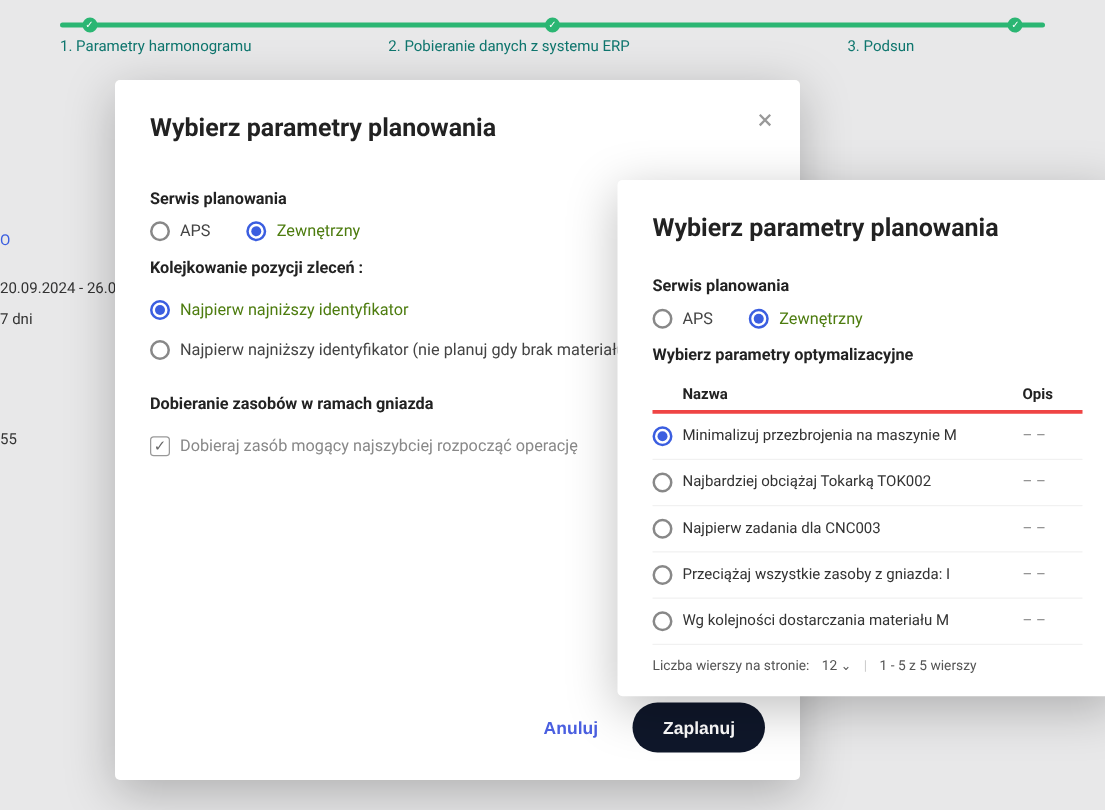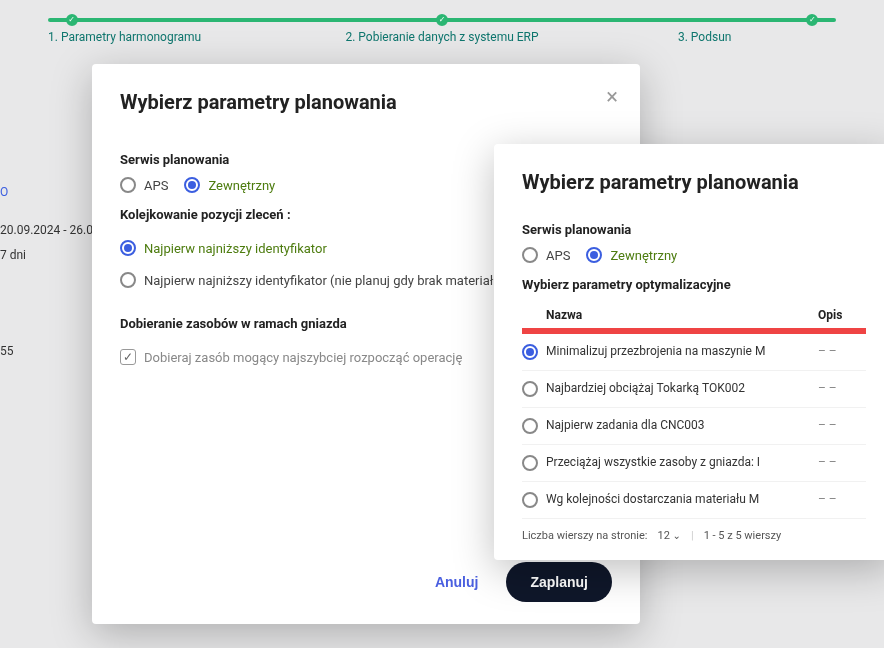--- a/index.html
+++ b/index.html
@@ -39,21 +39,21 @@
     .progress-dot::after{
       content:"✓"; color:#fff; font-size:8px; line-height:1;
     }
     .progress-labels {
       display:flex;
       font-size:12px;
       color:#0f766e;
       gap: 0;
     }
     .plabel { flex:1; }
-    .plabel.center{ text-align:center; }
+    .plabel.center{ text-align:left; }
     .plabel.right{ text-align:center; }
 
     .bg-side {
       position:absolute;
       left:0; top:180px;
       font-size:12px;
       color:#333;
       line-height:1.8;
     }
     .bg-side div { padding:2px 0; }
@@ -79,21 +79,21 @@
       color:#999;
       cursor:pointer;
       line-height:1;
     }
     .section-title {
       font-size:13px;
       font-weight:700;
       margin: 10px 0 10px 0;
     }
 
-    .radio-row { display:flex; align-items:center; gap:16px; margin-bottom:14px; }
+    .radio-row { display:flex; align-items:center; gap:29px; margin-bottom:14px; }
     .radio-item, .check-item {
       display:flex; align-items:center; gap:8px;
       font-size:13px; color:#444;
     }
     .radio-item.sel { color:#4d7c0f; }
 
     .radio {
       width:16px; height:16px; border:2px solid #888; border-radius:50%;
       display:inline-flex; align-items:center; justify-content:center;
       flex-shrink:0;
@@ -130,21 +130,21 @@
       font-size:14px; padding:12px 24px; border-radius:24px; cursor:pointer;
     }
 
     
     #modal2 {
       left:494px; top:144px; width:400px;
       padding-bottom:18px;
     }
     .table-head {
       display:flex; font-size:12px; font-weight:700; color:#222;
-      padding: 6px 0; border-bottom:6px solid #ef4444;
+      padding: 6px 0; border-bottom:3px solid #ef4444;
     }
     .table-head .c1 { flex: 0 0 24px; }
     .table-head .c2 { flex:1; }
     .table-head .c3 { flex:0 0 48px; text-align:left; }
 
     .trow {
       display:flex; 
       font-size:12px; color:#333;
       padding:10px 0;
       border-bottom:1px solid #f1f1f1;

